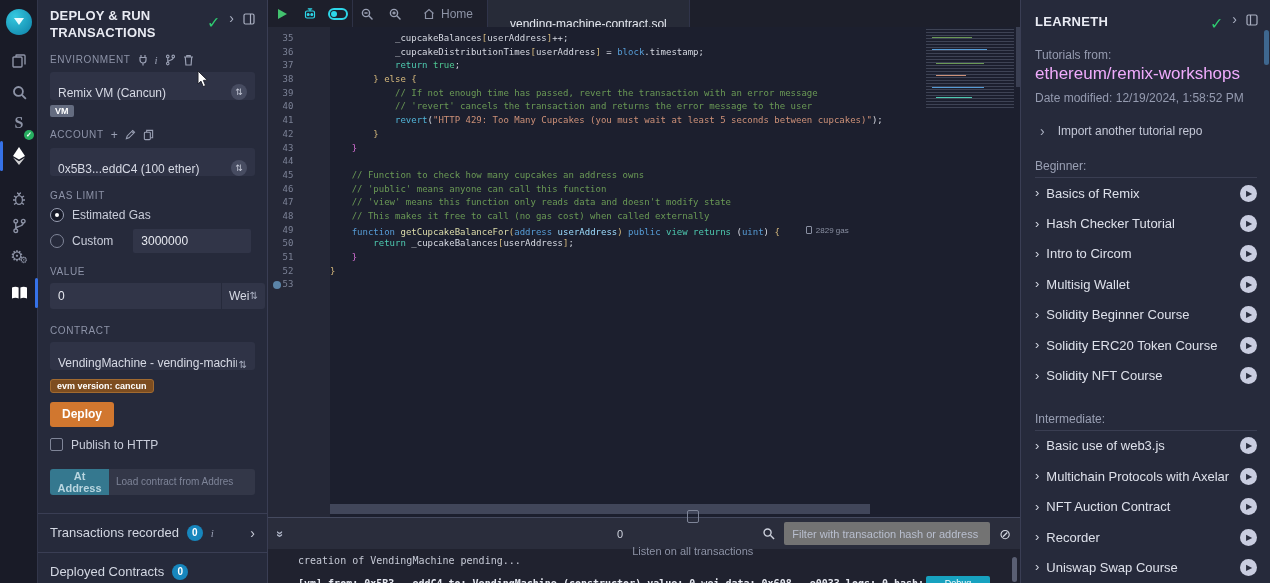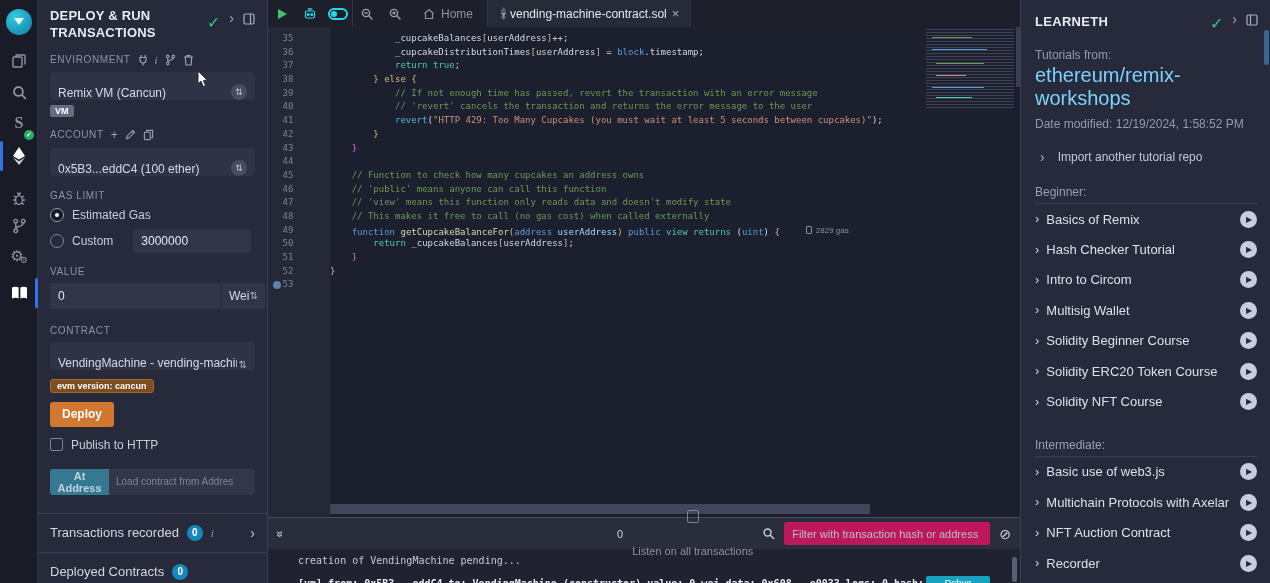--- a/index.html
+++ b/index.html
@@ -61,22 +61,22 @@
                display:inline-flex;align-items:center;justify-content:center;padding:0 4px;}
   .row-chev{margin-left:auto;color:#c8ccd8;font-size:14px;}
 
   
   .tabbar{position:absolute;left:268px;top:0;width:752px;height:27px;background:#1d1f2b;display:flex;align-items:center;}
   .tb-btn{width:28px;height:27px;display:flex;align-items:center;justify-content:center;}
   .sep{width:1px;height:27px;background:#2e3246;}
   .toggle{width:20px;height:12px;border:2px solid #2dd6e8;border-radius:7px;display:flex;align-items:center;padding:1px;}
   .toggle i{width:6px;height:6px;border-radius:50%;background:#2dd6e8;}
   .home-tab{display:flex;align-items:center;gap:6px;color:#8d93a6;font-size:12px;padding:0 14px;height:27px;}
-  .file-tab{display:flex;align-items:center;gap:2px;color:#e4e7ef;font-size:12px;padding:0 11px;height:27px;background:#272b38;
-            border-left:1px solid #30344a;border-right:1px solid #30344a;}
+  .file-tab{display:flex;align-items:center;gap:17px;color:#e4e7ef;font-size:12px;padding:0 22px;height:27px;background:#272b38;
+            border-left:1px solid #30344a;border-right:1px solid #30344a;flex-direction:column;}
   .close-x{color:#aab0c0;font-size:13px;margin-left:3px;}
 
   .editor{position:absolute;left:268px;top:27px;width:752px;height:490px;background:#1c1f2e;overflow:hidden;}
   .gutter-bg{position:absolute;left:0;top:0;width:62px;height:100%;background:#252837;}
   .code{position:relative;padding-top:5px;font-family:"DejaVu Sans Mono",monospace;font-size:9px;}
   .cl{display:flex;height:13.7px;line-height:13.7px;position:relative;}
   .cl .g{flex:0 0 62px;color:#7c8296;text-align:center;padding-right:22px;position:relative;z-index:1;}
   .cl .lc{white-space:pre;color:#d6d9e2;}
   .bp{position:absolute;left:5px;top:3px;width:8px;height:8px;border-radius:50%;background:#5b84a8;}
   .tk-cm{color:#6a9955;} .tk-kw{color:#569cd6;} .tk-ct{color:#4ec9b0;} .tk-gr{color:#4fc993;}
@@ -90,36 +90,36 @@
   .hscroll{position:absolute;left:62px;bottom:3px;width:540px;height:10px;background:#41465a;}
   .vscroll-mini{position:absolute;right:0;top:0;width:4px;height:60px;background:#3a3f52;}
 
   
   .terminal{position:absolute;left:268px;top:517px;width:752px;height:66px;background:#20222f;border-top:1px solid #454a5f;}
   .term-head{height:31px;background:#2a2d3c;display:flex;align-items:center;padding:0 9px;gap:9px;}
   .collapse{color:#aab0c2;font-size:12px;transform:rotate(90deg);font-weight:bold;}
   .th-spacer{flex:1;}
   .term-count{color:#cfd3de;font-size:11px;}
   .listen{display:flex;align-items:center;gap:22px;color:#8d93a6;font-size:11px;flex-direction:column;}
-  .filter-input{width:206px;height:23px;background:#be185d;border:none;outline:none;color:#e0e3ec;font-size:11px;padding:0 8px;border-radius:2px;font-family:"Liberation Sans",sans-serif;}
+  .filter-input{width:206px;height:23px;background:#737373;border:none;outline:none;color:#e0e3ec;font-size:11px;padding:0 8px;border-radius:2px;font-family:"Liberation Sans",sans-serif;}
   .filter-input::placeholder{color:#b9bfcf;}
   .ban{color:#d4d8e2;font-size:14px;}
   .term-body{position:relative;height:34px;font-family:"DejaVu Sans Mono",monospace;font-size:10px;color:#c6cad6;overflow:hidden;}
   .pending{padding:6px 0 0 30px;}
   .partial-log{position:absolute;left:30px;top:29px;white-space:nowrap;color:#e6e9f1;font-weight:bold;}
   .debug-sliver{position:absolute;right:30px;top:27px;width:64px;height:14px;background:#17a2c0;border-radius:2px;border:none;}
   .term-vscroll{position:absolute;right:3px;top:8px;width:5px;height:25px;background:#5a5f73;border-radius:3px;}
 
   
   .learneth{position:absolute;left:1020px;top:0;width:250px;height:583px;background:#262a3b;border-left:1px solid #3a3e54;overflow:hidden;}
   .ln-head{display:flex;align-items:center;padding:9px 12px 0 14px;}
   .ln-title{font-size:13px;font-weight:bold;color:#e9ebf3;letter-spacing:.3px;}
   .ln-body{padding:0 13px 0 14px;}
   .from{margin-top:15px;font-size:12px;color:#959bb0;}
-  .repo{font-size:20px;color:#7dd3fc;margin-top:2px;}
+  .repo{font-size:17px;color:#f0abfc;margin-top:2px;}
   .datemod{font-size:12px;color:#959bb0;margin-top:7px;}
   .import-row{margin-top:19px;display:flex;gap:13px;color:#c3c7d6;font-size:12px;align-items:center;padding-left:5px;}
   .sec-label{margin-top:21px;font-size:12px;color:#9aa0b4;padding-bottom:4px;border-bottom:1px solid #3a3e52;}
   .tut{display:flex;align-items:center;height:30.4px;gap:7px;}
   .tut .chev{font-size:13px;color:#d2d6e2;}
   .tut .tlabel{font-size:13px;color:#dde0ea;white-space:nowrap;}
   .playbtn{margin-left:auto;width:17px;height:17px;border-radius:50%;background:#c9cde0;color:#2a2e3f;font-size:8px;
            display:flex;align-items:center;justify-content:center;padding-left:1px;}
   .ln-scroll{position:absolute;right:1px;top:30px;width:5px;height:35px;background:#3e678f;border-radius:3px;}
 

